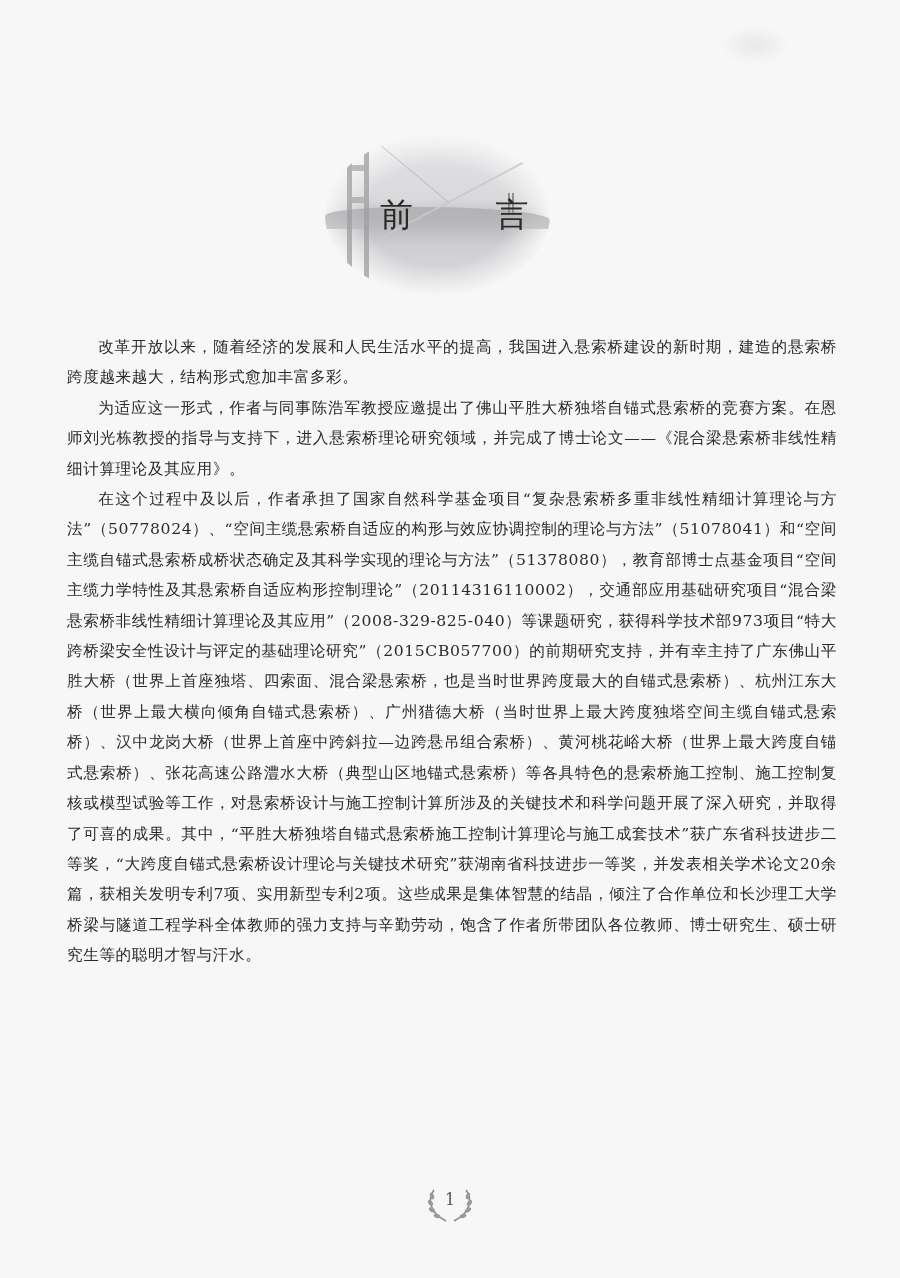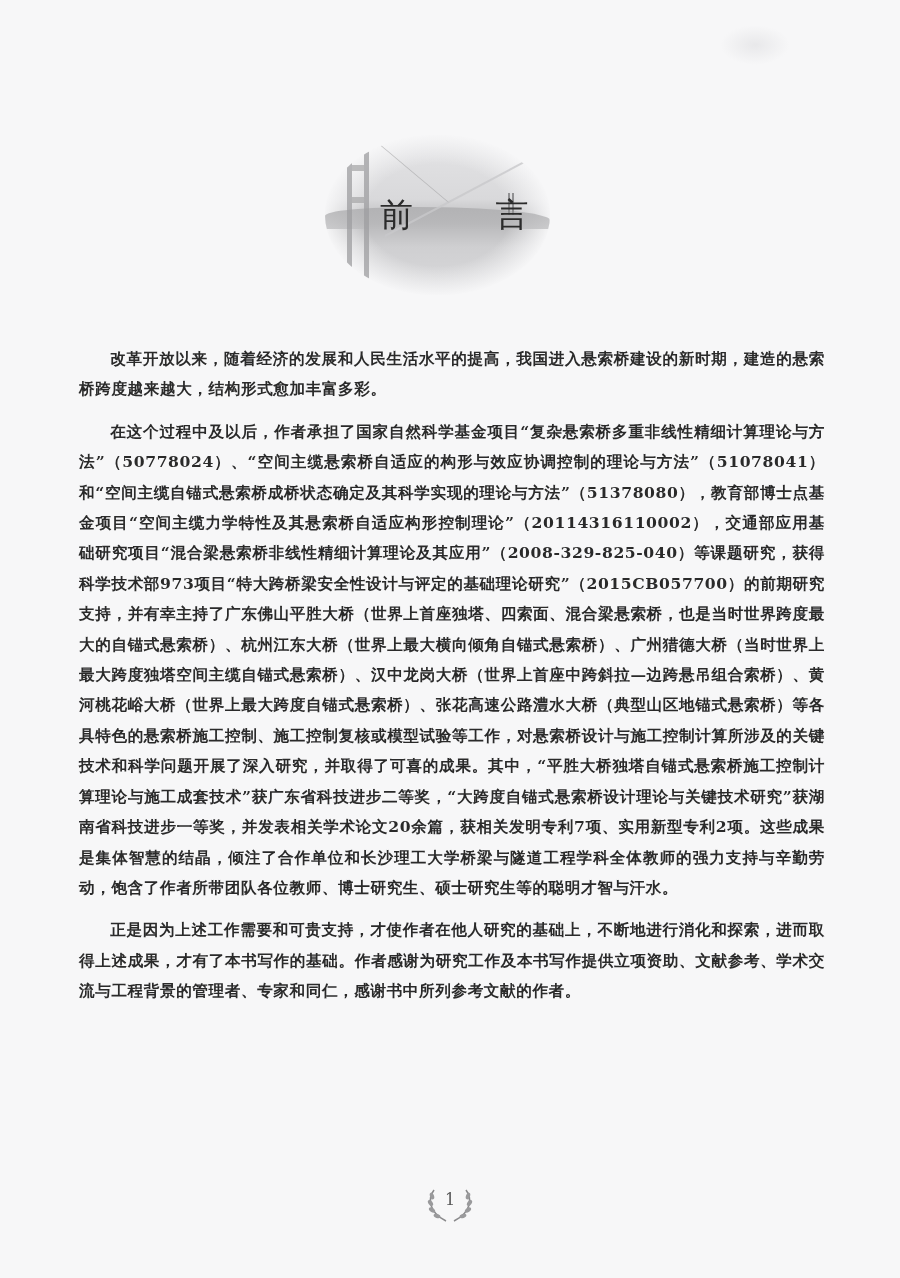--- a/index.html
+++ b/index.html
@@ -56,21 +56,21 @@
     text-align: center; font-family: "DejaVu Sans", "Liberation Sans", sans-serif;
     font-size: 33px; letter-spacing: 36px; color: #2b2b2b;
   }
   .title span { position: absolute; top: 193px; left: 380px; text-align: center; }
   
   .body-text {
     position: absolute; left: 67px; top: 332px; width: 770px;
     font-size: 15.6px; line-height: 30.4px; text-align: justify;
     letter-spacing: 0.6px;
   }
-  .body-text p { margin: 12px; text-indent: 2em; font-weight: bold; }
+  .body-text p { margin: 0; text-indent: 2em; }
   .page-number {
     position: absolute; left: 410px; top: 1188px; width: 80px; height: 36px;
   }
   .page-number .num {
     position: absolute; left: 0; right: 0; top: 2px; text-align: center;
     font-size: 16px; color: #555;
   }
   .laurel { position: absolute; left: 14px; top: 0; width: 52px; height: 36px; }
 </style>
 </head>
@@ -87,22 +87,22 @@
     <div class="far-tower"></div>
     <div class="road"></div>
   </div>
 
   <div class="title">
     <span>前 言</span>
   </div>
 
   <div class="body-text">
     <p>改革开放以来，随着经济的发展和人民生活水平的提高，我国进入悬索桥建设的新时期，建造的悬索桥跨度越来越大，结构形式愈加丰富多彩。</p>
+    <p>为适应这一形式，作者与同事陈浩军教授应邀提出了佛山平胜大桥独塔自锚式悬索桥的竞赛方案。在恩师刘光栋教授的指导与支持下，进入悬索桥理论研究领域，并完成了博士论文——《混合梁悬索桥非线性精细计算理论及其应用》。</p>
     <p>在这个过程中及以后，作者承担了国家自然科学基金项目“复杂悬索桥多重非线性精细计算理论与方法”（50778024）、“空间主缆悬索桥自适应的构形与效应协调控制的理论与方法”（51078041）和“空间主缆自锚式悬索桥成桥状态确定及其科学实现的理论与方法”（51378080），教育部博士点基金项目“空间主缆力学特性及其悬索桥自适应构形控制理论”（20114316110002），交通部应用基础研究项目“混合梁悬索桥非线性精细计算理论及其应用”（2008-329-825-040）等课题研究，获得科学技术部973项目“特大跨桥梁安全性设计与评定的基础理论研究”（2015CB057700）的前期研究支持，并有幸主持了广东佛山平胜大桥（世界上首座独塔、四索面、混合梁悬索桥，也是当时世界跨度最大的自锚式悬索桥）、杭州江东大桥（世界上最大横向倾角自锚式悬索桥）、广州猎德大桥（当时世界上最大跨度独塔空间主缆自锚式悬索桥）、汉中龙岗大桥（世界上首座中跨斜拉—边跨悬吊组合索桥）、黄河桃花峪大桥（世界上最大跨度自锚式悬索桥）、张花高速公路澧水大桥（典型山区地锚式悬索桥）等各具特色的悬索桥施工控制、施工控制复核或模型试验等工作，对悬索桥设计与施工控制计算所涉及的关键技术和科学问题开展了深入研究，并取得了可喜的成果。其中，“平胜大桥独塔自锚式悬索桥施工控制计算理论与施工成套技术”获广东省科技进步二等奖，“大跨度自锚式悬索桥设计理论与关键技术研究”获湖南省科技进步一等奖，并发表相关学术论文20余篇，获相关发明专利7项、实用新型专利2项。这些成果是集体智慧的结晶，倾注了合作单位和长沙理工大学桥梁与隧道工程学科全体教师的强力支持与辛勤劳动，饱含了作者所带团队各位教师、博士研究生、硕士研究生等的聪明才智与汗水。</p>
-    <p>正是因为上述工作需要和可贵支持，才使作者在他人研究的基础上，不断地进行消化和探索，进而取得上述成果，才有了本书写作的基础。作者感谢为研究工作及本书写作提供立项资助、文献参考、学术交流与工程背景的管理者、专家和同仁，感谢书中所列参考文献的作者。</p>
   </div>
 
   <div class="page-number">
     <svg class="laurel" viewBox="0 0 52 36">
       <g fill="none" stroke="#8a8a8c" stroke-width="1.6">
         <path d="M10 2 C4 10, 4 24, 22 33"></path>
         <path d="M42 2 C48 10, 48 24, 30 33"></path>
       </g>
       <g fill="#9a9a9c">
         <ellipse cx="8" cy="8" rx="2" ry="3.5" transform="rotate(-20 8 8)"></ellipse>

